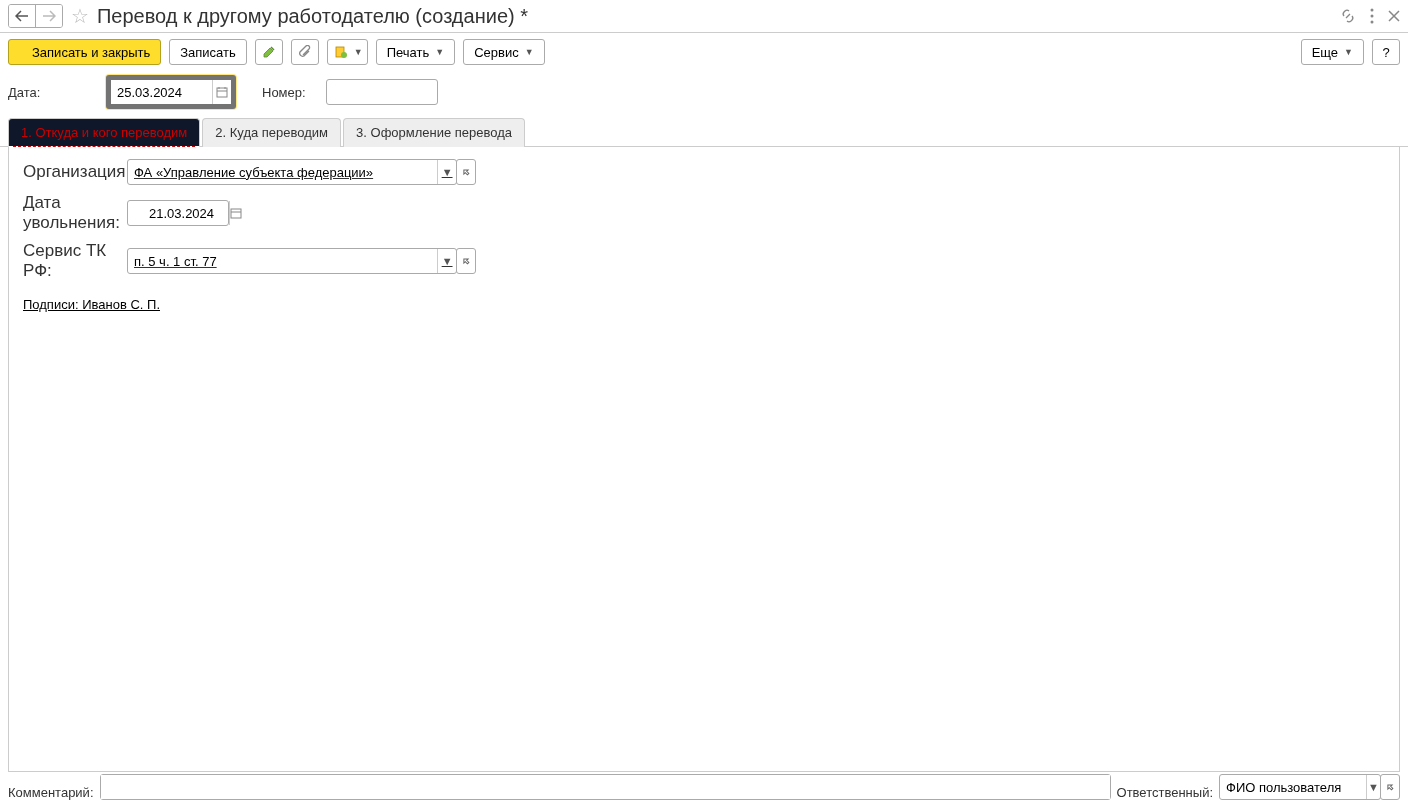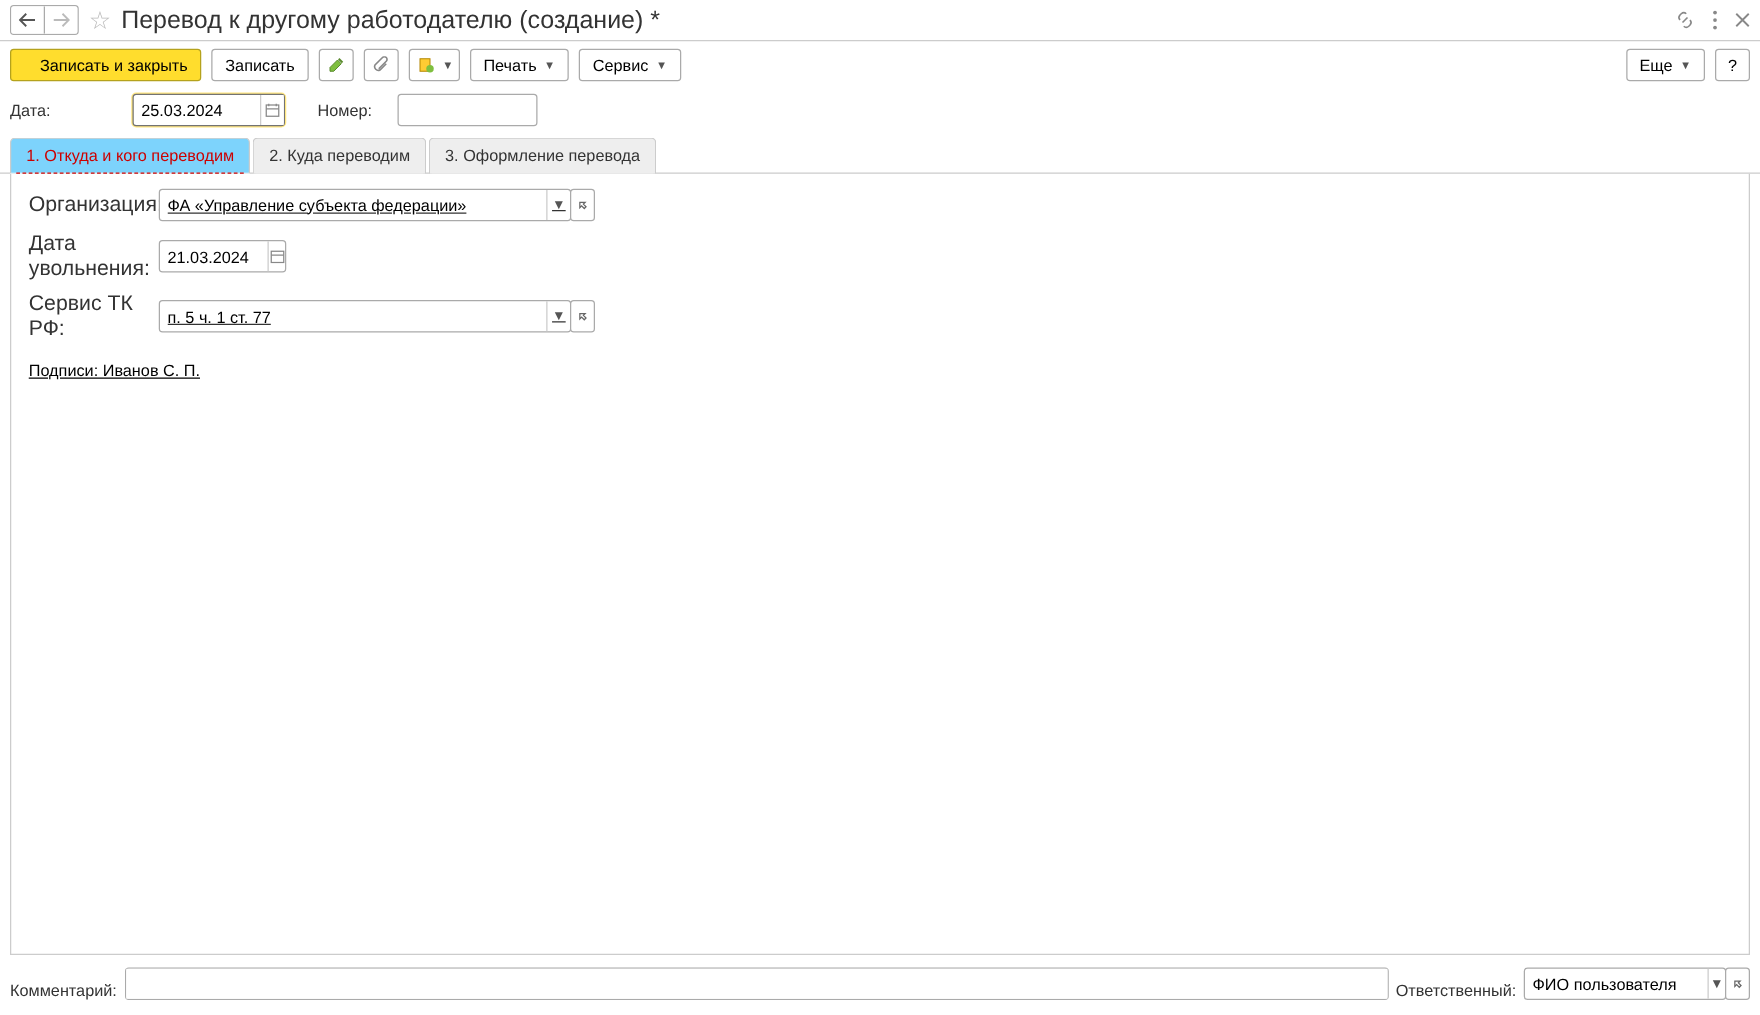--- a/index.html
+++ b/index.html
@@ -96,21 +96,21 @@
 .label { font-size: 13px; }
 .input-wrap {
   display: flex;
   align-items: stretch;
   border: 1px solid #aaa;
   border-radius: 3px;
   background: #fff;
   height: 24px;
 }
 .input-wrap.focused {
-  border: 1px solid #737373;
+  border: 5px solid #737373;
   box-shadow: 0 0 0 1px #ffe680;
 }
 .input-wrap input {
   border: none;
   outline: none;
   padding: 0 6px;
   font-size: 13px;
   min-width: 0;
   background: transparent;
 }
@@ -141,21 +141,21 @@
   border: 1px solid #ccc;
   border-bottom: none;
   margin-right: 2px;
   border-radius: 4px 4px 0 0;
   font-size: 13px;
   cursor: pointer;
   position: relative;
   top: 1px;
 }
 .tab.active {
-  background: #7dd3fc;
+  background: #0f172a;
   color: #c00;
   border-bottom: 1px solid #fff;
 }
 .tab.active::after {
   content: "";
   position: absolute;
   bottom: -1px;
   left: 4px;
   right: 4px;
   border-bottom: 1px dashed #c00;
@@ -214,21 +214,21 @@
   display: flex;
   align-items: center;
   justify-content: center;
   font-size: 11px;
   color: #555;
   cursor: pointer;
   background:#fff;
 }
 .w326 input { width: 300px; }
 .w326 { width: 328px; text-decoration: underline; }
-.w100 input { width: 74px; }
+.w100 input { width: 74px; margin-left: 15px; }
 .w100 { width: 100px; }
 
 .signature-link {
   color: #000000;
   text-decoration: underline;
   font-size: 13px;
   cursor: pointer;
   margin-top: 8px;
   display: inline-block;
 }

